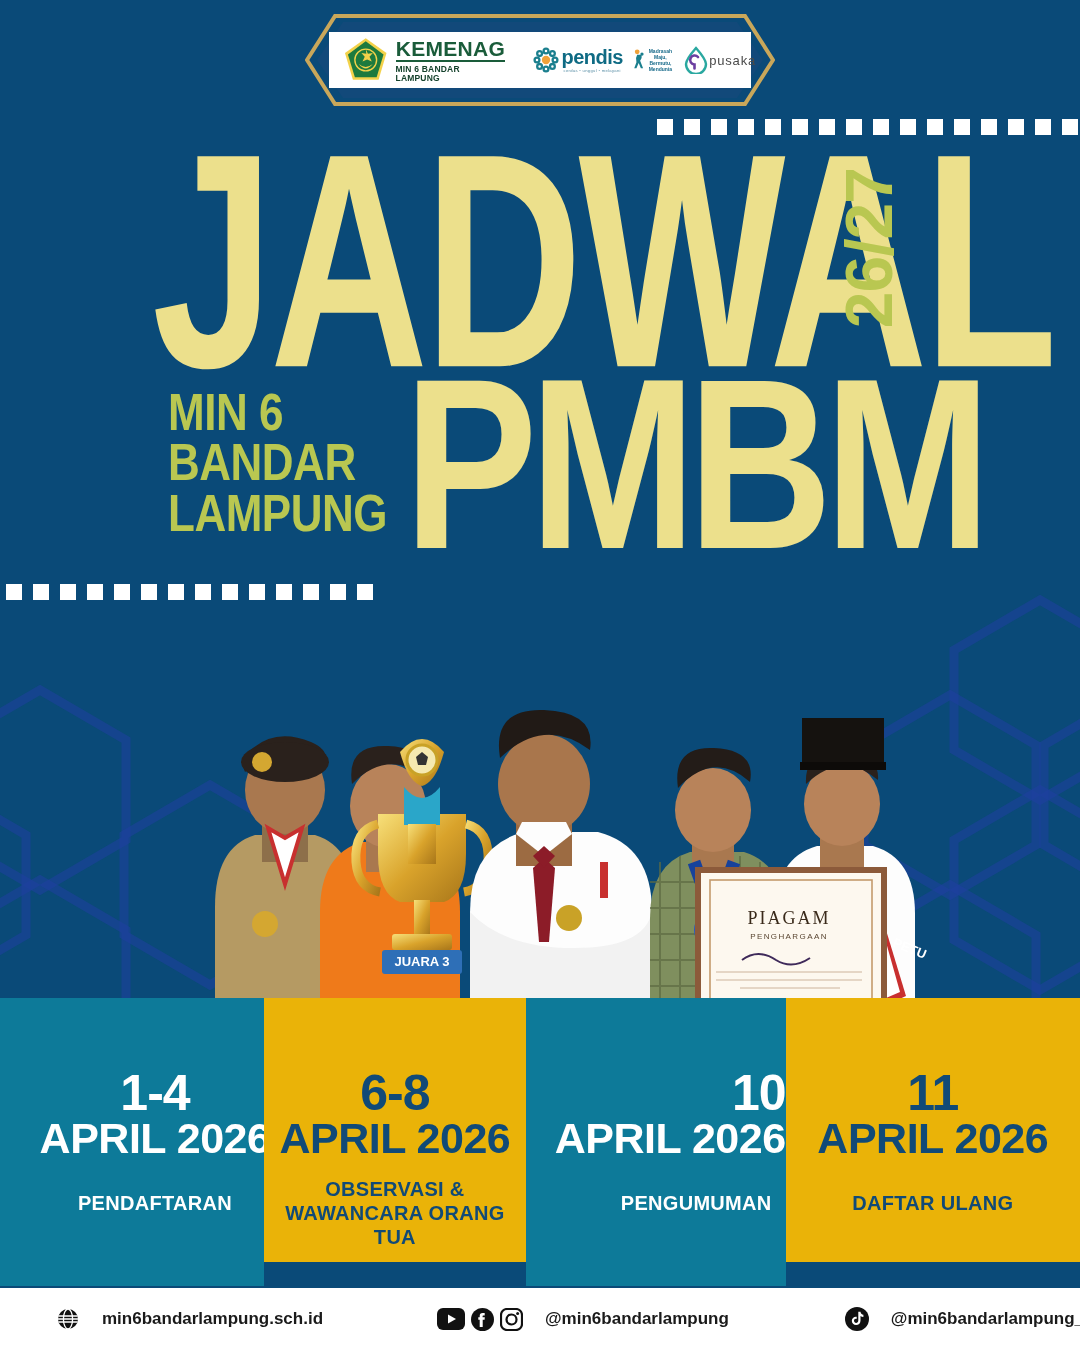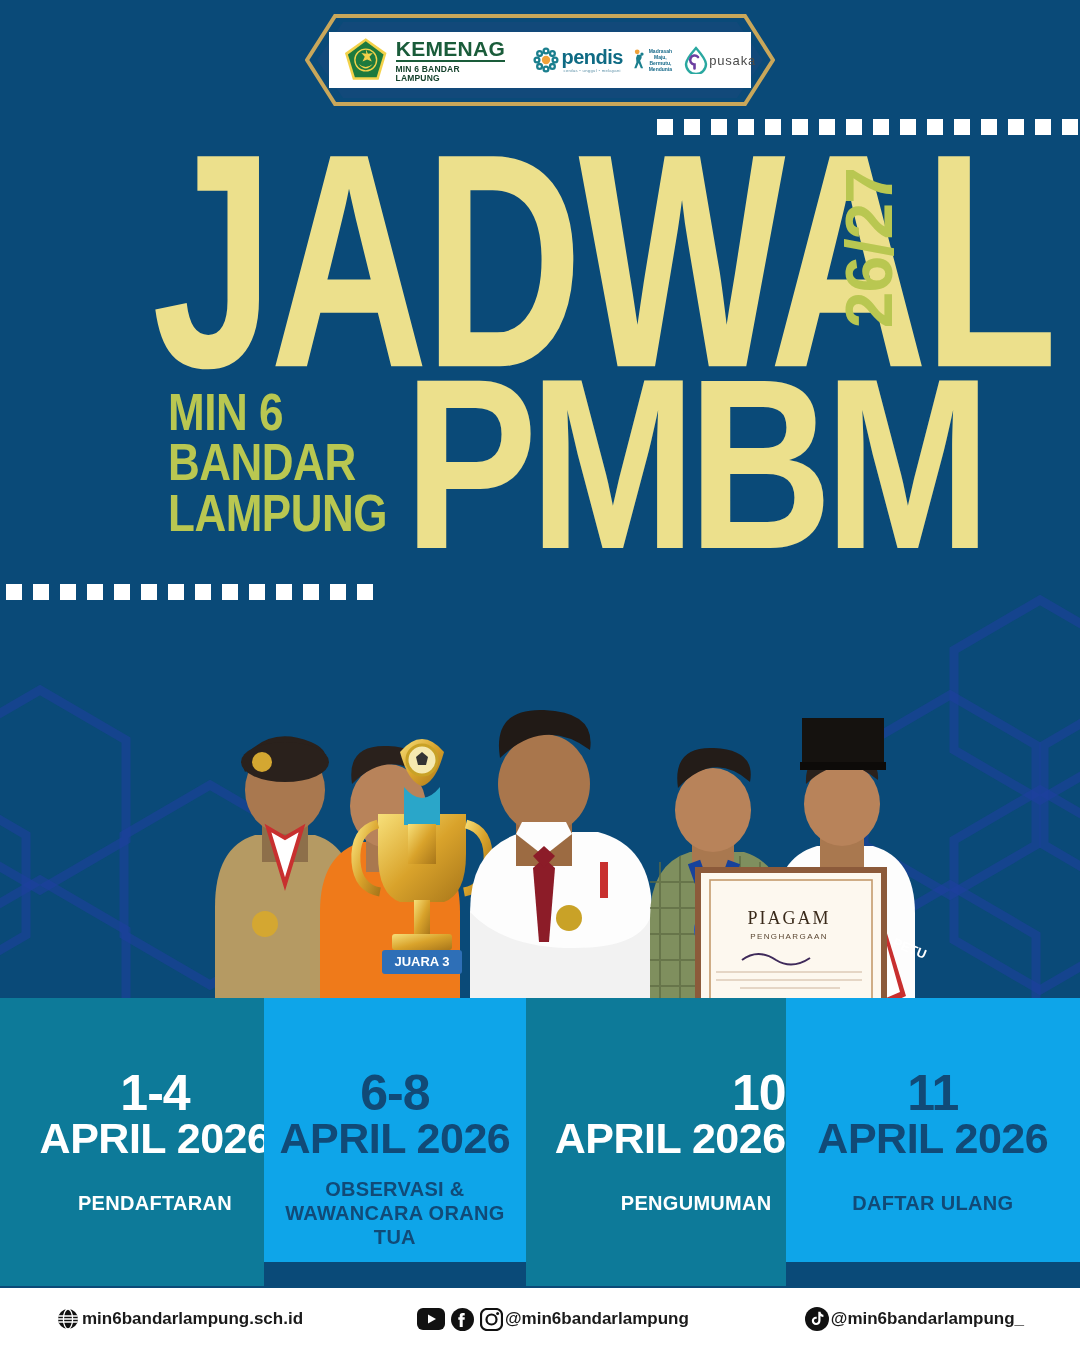--- a/index.html
+++ b/index.html
@@ -84,39 +84,39 @@
     paint-order:stroke fill;
   }
 
   
   .photo-band{ position:absolute; left:0; top:612px; width:1080px; height:390px; z-index:5; }
 
   
   .cards{ position:absolute; left:0; top:998px; width:1080px; height:290px; z-index:6; display:flex; }
   .card{ position:relative; display:flex; flex-direction:column; align-items:center; }
   .card.teal{ background:#0d7a99; }
-  .card.white{ background:#0ea5e9; }
+  .card.white{ background:#eab308; }
   .c1{ width:264px; height:288px;padding-left:46px; }
   .c2{ width:272px; height:264px; }
   .c3{ width:270px; height:288px;align-items:flex-end; }
   .c4{ width:306px; height:264px; }
   .card .daynum{ font-size:50px; font-weight:bold; line-height:.95; letter-spacing:-1px; margin-top:72px;}
   .card .monyear{ font-size:43px; font-weight:bold; line-height:.95; letter-spacing:-.5px; white-space:nowrap;}
   .card .caption{ font-size:20px; font-weight:bold; letter-spacing:.3px; text-align:center; line-height:1.18; padding:0 14px; margin-top:34px;}
   .teal .daynum,.teal .monyear,.teal .caption{ color:#ffffff; }
   .white .daynum,.white .monyear,.white .caption{ color:#114a77; }
   .card.c2 .caption{ margin-top:20px; }
 
   
   .footer{
     position:absolute; left:0; bottom:0; width:1080px; height:62px;
     background:#ffffff; z-index:7;
     display:flex; align-items:center;
   }
-  .fitem{ display:flex; align-items:center; gap:2px; color:#1a1a1a; font-size:17px; font-weight:bold; }
+  .fitem{ display:flex; align-items:center; gap:22px; color:#1a1a1a; font-size:17px; font-weight:bold; }
   .f1{ margin-left:56px; }
   .f2{ margin-left:114px; }
   .f3{ margin-left:116px; }
   .ficons{ display:flex; align-items:center; gap:6px; }
   .ico{ display:block; }
 </style>
 </head>
 <body>
 
 <div class="hex-layer">

